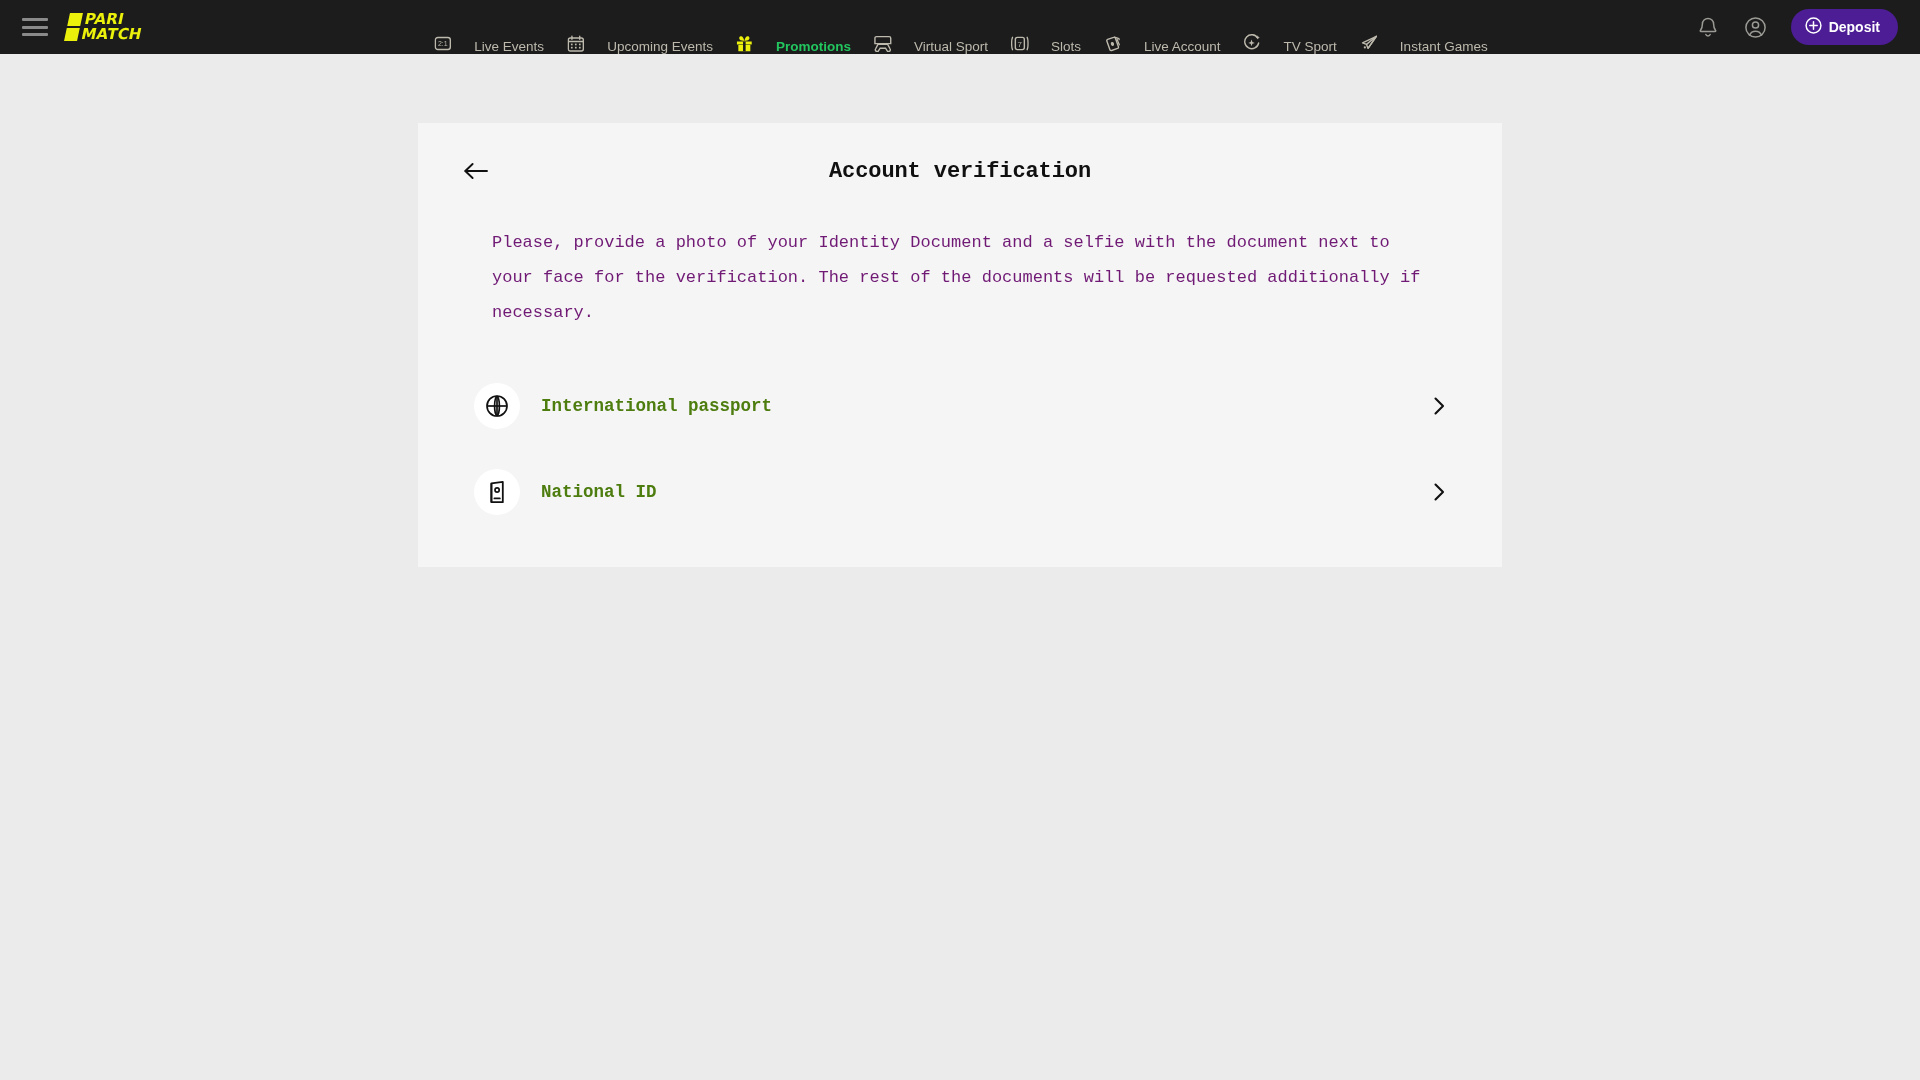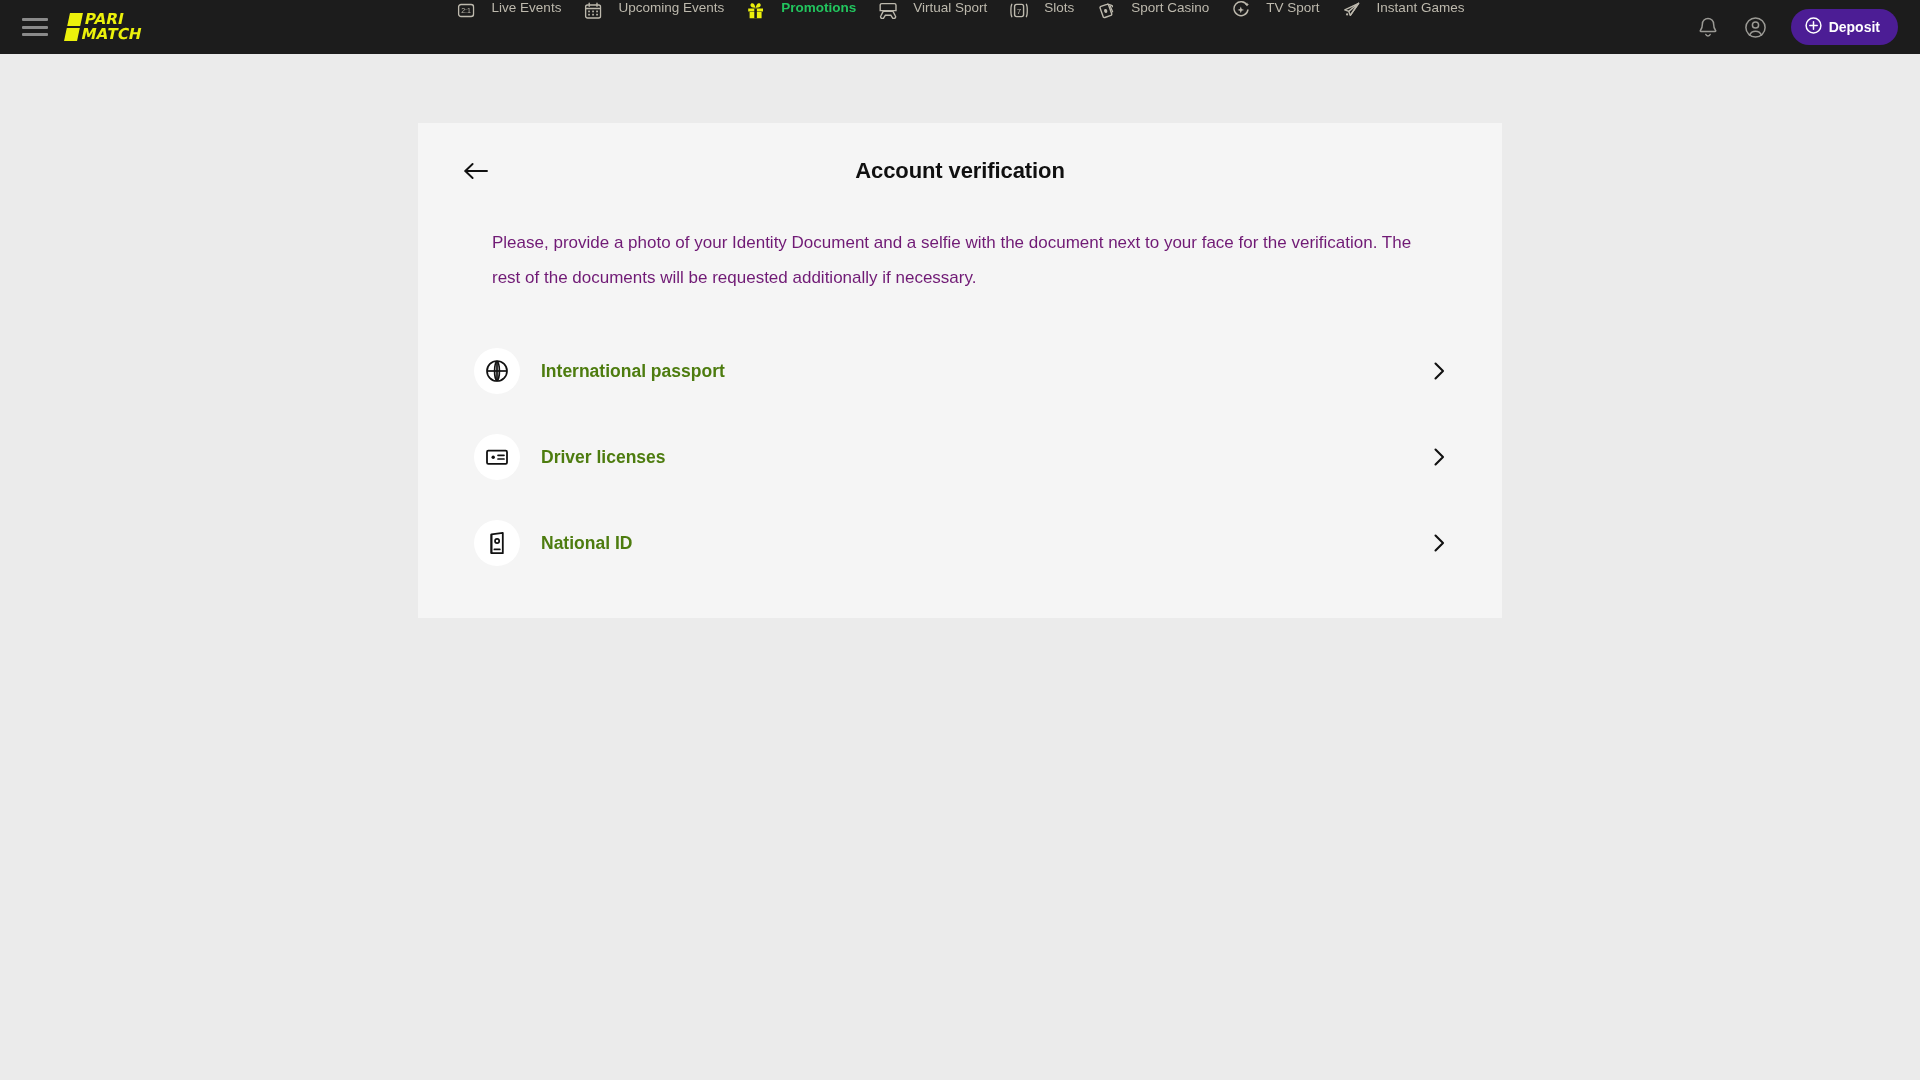--- a/index.html
+++ b/index.html
@@ -46,21 +46,21 @@
   }
 
   .navlist {
     position: absolute;
     left: 50%; transform: translateX(-50%);
     display: flex; align-items: center;
     gap: 21px;
     height: 100%;
   }
   .navitem {
-    display: flex; align-items: flex-start; gap: 15px;
+    display: flex; align-items: flex-end; gap: 21px;
     color: #bdb9ad;
     font-size: 13.5px;
     white-space: nowrap;
     cursor: pointer;
     height: 100%;
   }
   .navitem.active { color: #22c55e; font-weight: 700; }
   .navitem .ic { display: flex; align-items: center; justify-content: center; width: 21px; height: 21px; }
   .navitem svg { display: block; }
 
@@ -82,20 +82,21 @@
   }
 
   
   .page { width: 1920px; height: 1026px; }
   .card {
     position: relative;
     width: 1084px;
     margin: 69px auto 0;
     background: #f5f5f5;
     padding: 0 0 32px;
+    font-family: Liberation Mono, monospace;
   }
   .card-head {
     height: 96px;
     display: flex; align-items: center;
     position: relative;
   }
   .back {
     position: absolute; left: 41px;
     width: 34px; height: 34px;
     display:flex; align-items:center; justify-content:center;
@@ -228,21 +229,21 @@
 
     <div class="navitem">
       <span class="ic">
         <svg width="19" height="18" viewBox="0 0 19 18">
             <path d="M11.2 2.2 15 3.3c.6.2 1 .8.8 1.4" fill="none" stroke="#bdb9ad" stroke-width="1.3" stroke-linecap="round"></path>
             <path d="M13.6 4 16 9.8" fill="none" stroke="#bdb9ad" stroke-width="1.3" stroke-linecap="round"></path>
             <path d="M4.3 4.4l6-2.1a1.3 1.3 0 0 1 1.7.8l3.1 8.6a1.3 1.3 0 0 1-.8 1.7l-6 2.1a1.3 1.3 0 0 1-1.7-.8L3.5 6.1a1.3 1.3 0 0 1 .8-1.7z" fill="none" stroke="#bdb9ad" stroke-width="1.4"></path>
             <ellipse cx="9.1" cy="9" rx="1.6" ry="2" fill="#bdb9ad" transform="rotate(-19 9.1 9)"></ellipse>
           </svg>
       </span>
-      <span>Sport Casino</span>
+      <span>Live Account</span>
     </div>
 
     <div class="navitem">
       <span class="ic">
         <svg width="19" height="19" viewBox="0 0 19 19">
             <path d="M15.4 4.1A7 7 0 1 0 16.3 9" fill="none" stroke="#bdb9ad" stroke-width="1.4" stroke-linecap="round"></path>
             <path d="M9.2 5.6l.9 2.4 2.4.9-2.4.9-.9 2.4-.9-2.4-2.4-.9 2.4-.9z" fill="#bdb9ad"></path>
             <path d="M15.4 1.3l.55 1.5 1.5.55-1.5.55-.55 1.5-.55-1.5-1.5-.55 1.5-.55z" fill="#bdb9ad"></path>
           </svg>
       </span>
@@ -315,35 +316,20 @@
             </svg>
         </span>
         <span class="doc-label">International passport</span>
         <span class="doc-chev">
           <svg width="14" height="20" viewBox="0 0 14 20">
               <path d="M3.5 2.5 11 10l-7.5 7.5" fill="none" stroke="#111" stroke-width="2.1" stroke-linecap="round" stroke-linejoin="round"></path>
             </svg>
         </span>
       </div>
 
-      <div class="docrow">
-        <span class="doc-ava">
-          <svg width="24" height="24" viewBox="0 0 24 24">
-              <rect x="2" y="5.6" width="20" height="13.2" rx="1.3" fill="none" stroke="#111" stroke-width="1.8"></rect>
-              <circle cx="8.2" cy="12.2" r="1.7" fill="#111"></circle>
-              <path d="M13 10.3h6M13 14h6" stroke="#111" stroke-width="1.7" stroke-linecap="round"></path>
-            </svg>
-        </span>
-        <span class="doc-label">Driver licenses</span>
-        <span class="doc-chev">
-          <svg width="14" height="20" viewBox="0 0 14 20">
-              <path d="M3.5 2.5 11 10l-7.5 7.5" fill="none" stroke="#111" stroke-width="2.1" stroke-linecap="round" stroke-linejoin="round"></path>
-            </svg>
-        </span>
-      </div>
 
       <div class="docrow">
         <span class="doc-ava">
           <svg width="24" height="24" viewBox="0 0 24 24">
               <path d="M6.4 3.3 17.8 1.8v20.4H6.4z" fill="none" stroke="#111" stroke-width="1.8" stroke-linejoin="round"></path>
               <path d="M6.4 3.3v18.9" stroke="#111" stroke-width="1.8"></path>
               <circle cx="12.1" cy="10" r="2.1" fill="none" stroke="#111" stroke-width="1.7"></circle>
               <path d="M9.4 18.4h5.4" stroke="#111" stroke-width="1.8" stroke-linecap="round"></path>
             </svg>
         </span>

